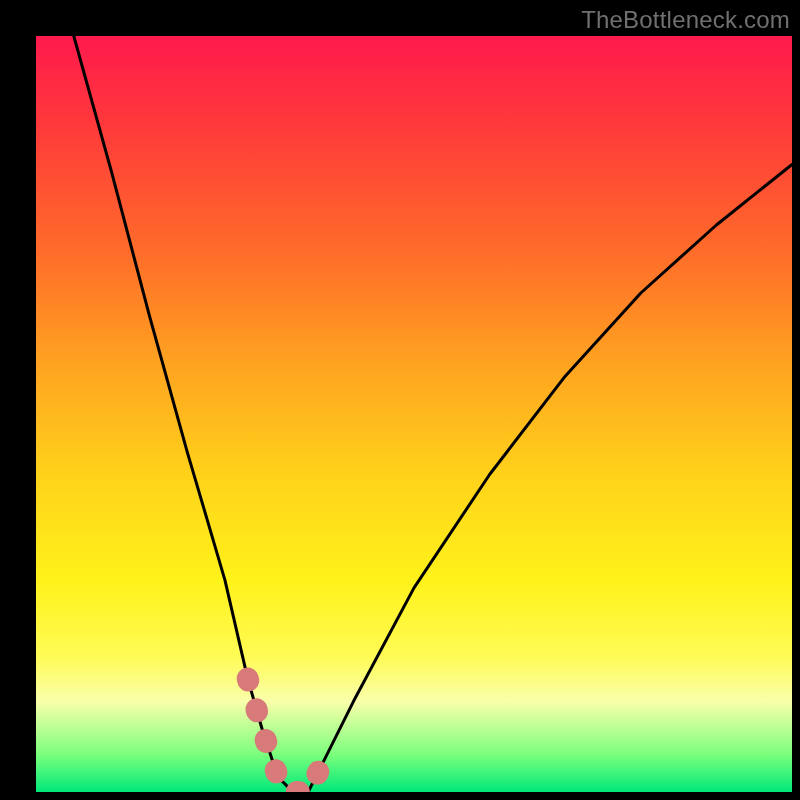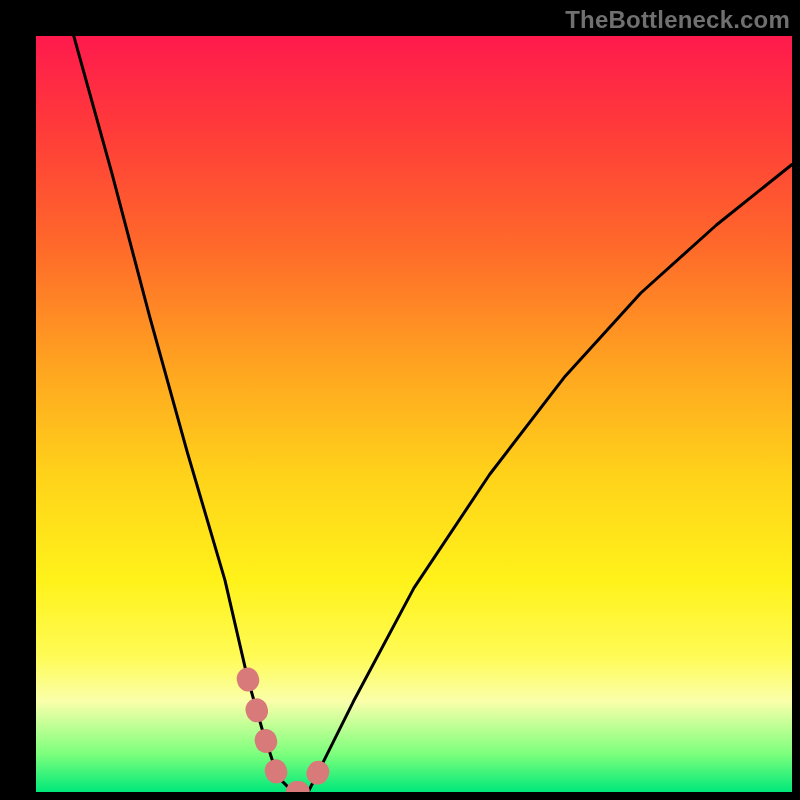--- a/index.html
+++ b/index.html
@@ -36,21 +36,21 @@
       #7cff7c 95%,
       #00e87a 100%);
   }
   .watermark {
     position: absolute;
     top: 6px;
     right: 10px;
     color: #707070;
     font-size: 24px;
     letter-spacing: 0.2px;
-    font-weight: 700;
+    font-weight: 400;
   }
   svg {
     position: absolute;
     left: 0;
     top: 0;
   }
 </style>
 </head>
 <body>
 

